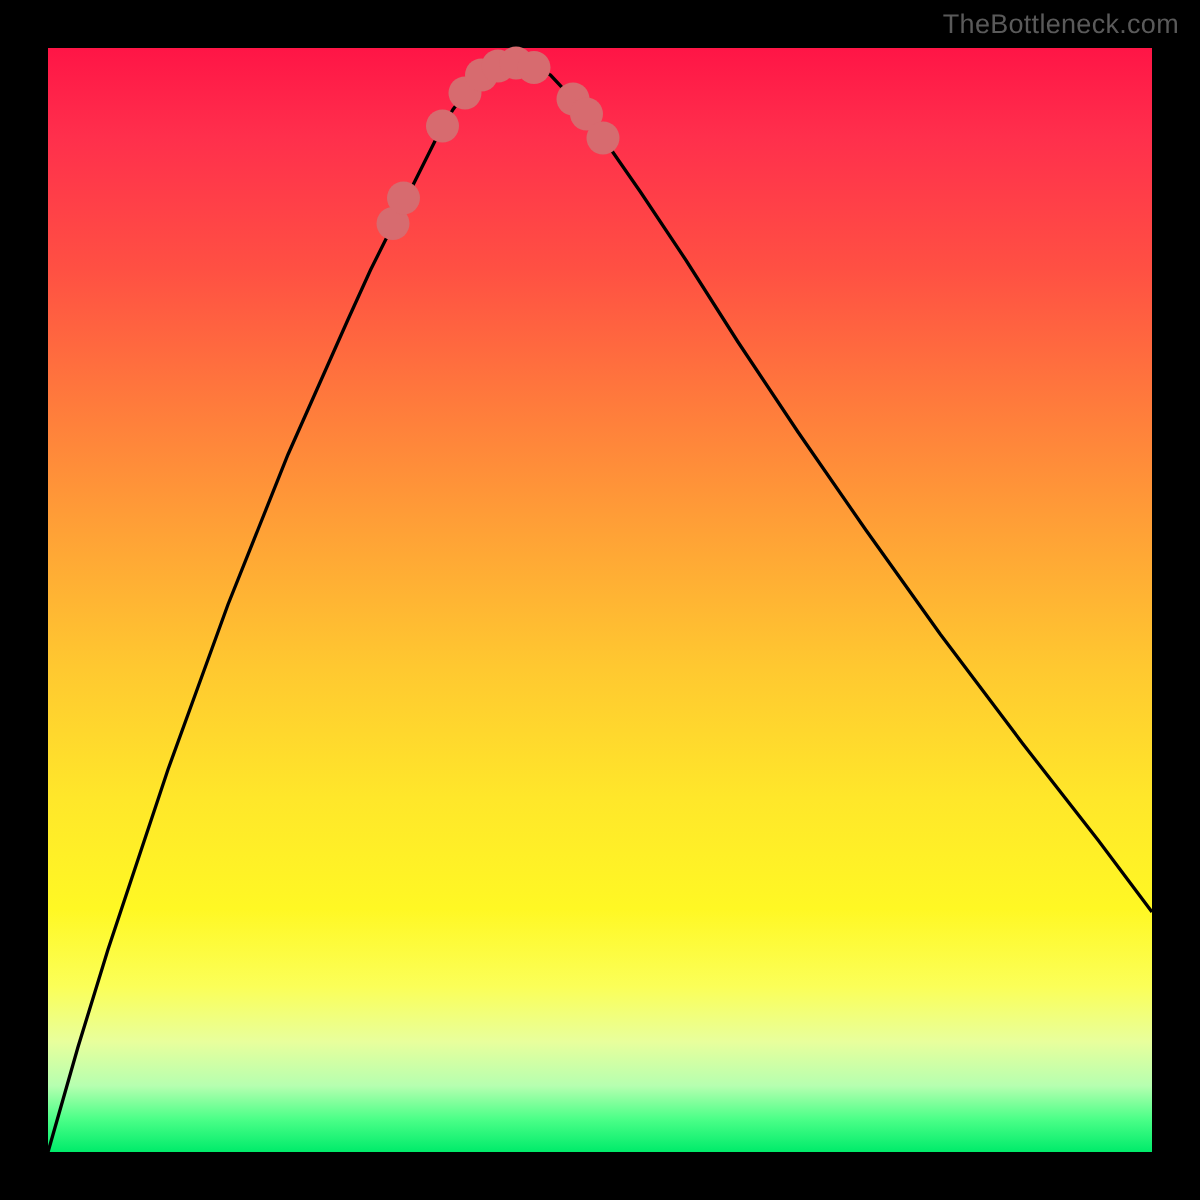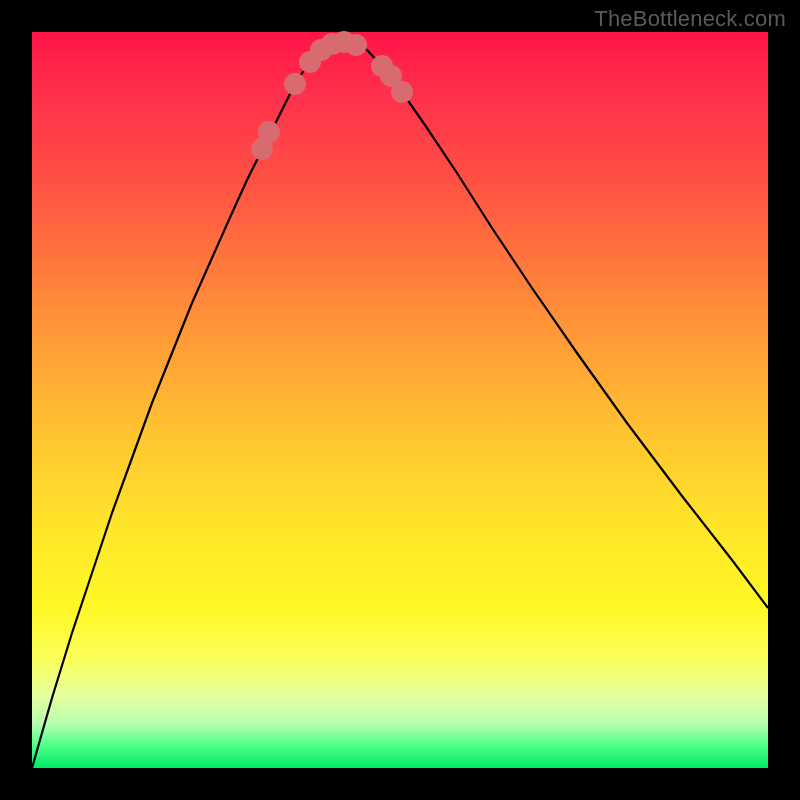--- a/index.html
+++ b/index.html
@@ -38,21 +38,21 @@
       #e8ff9c 90%,
       #b6ffb0 94%,
       #4cff88 97%,
       #00eb6a 100%
     );
   }
   .watermark {
     position: absolute;
     top: 6px;
     right: 14px;
-    font-size: 22px;
+    font-size: 18px;
     font-weight: 500;
     color: #5a5a5a;
     letter-spacing: 0.2px;
     user-select: none;
   }
   svg.curve {
     position: absolute;
     left: 0;
     top: 0;
     width: 736px;

